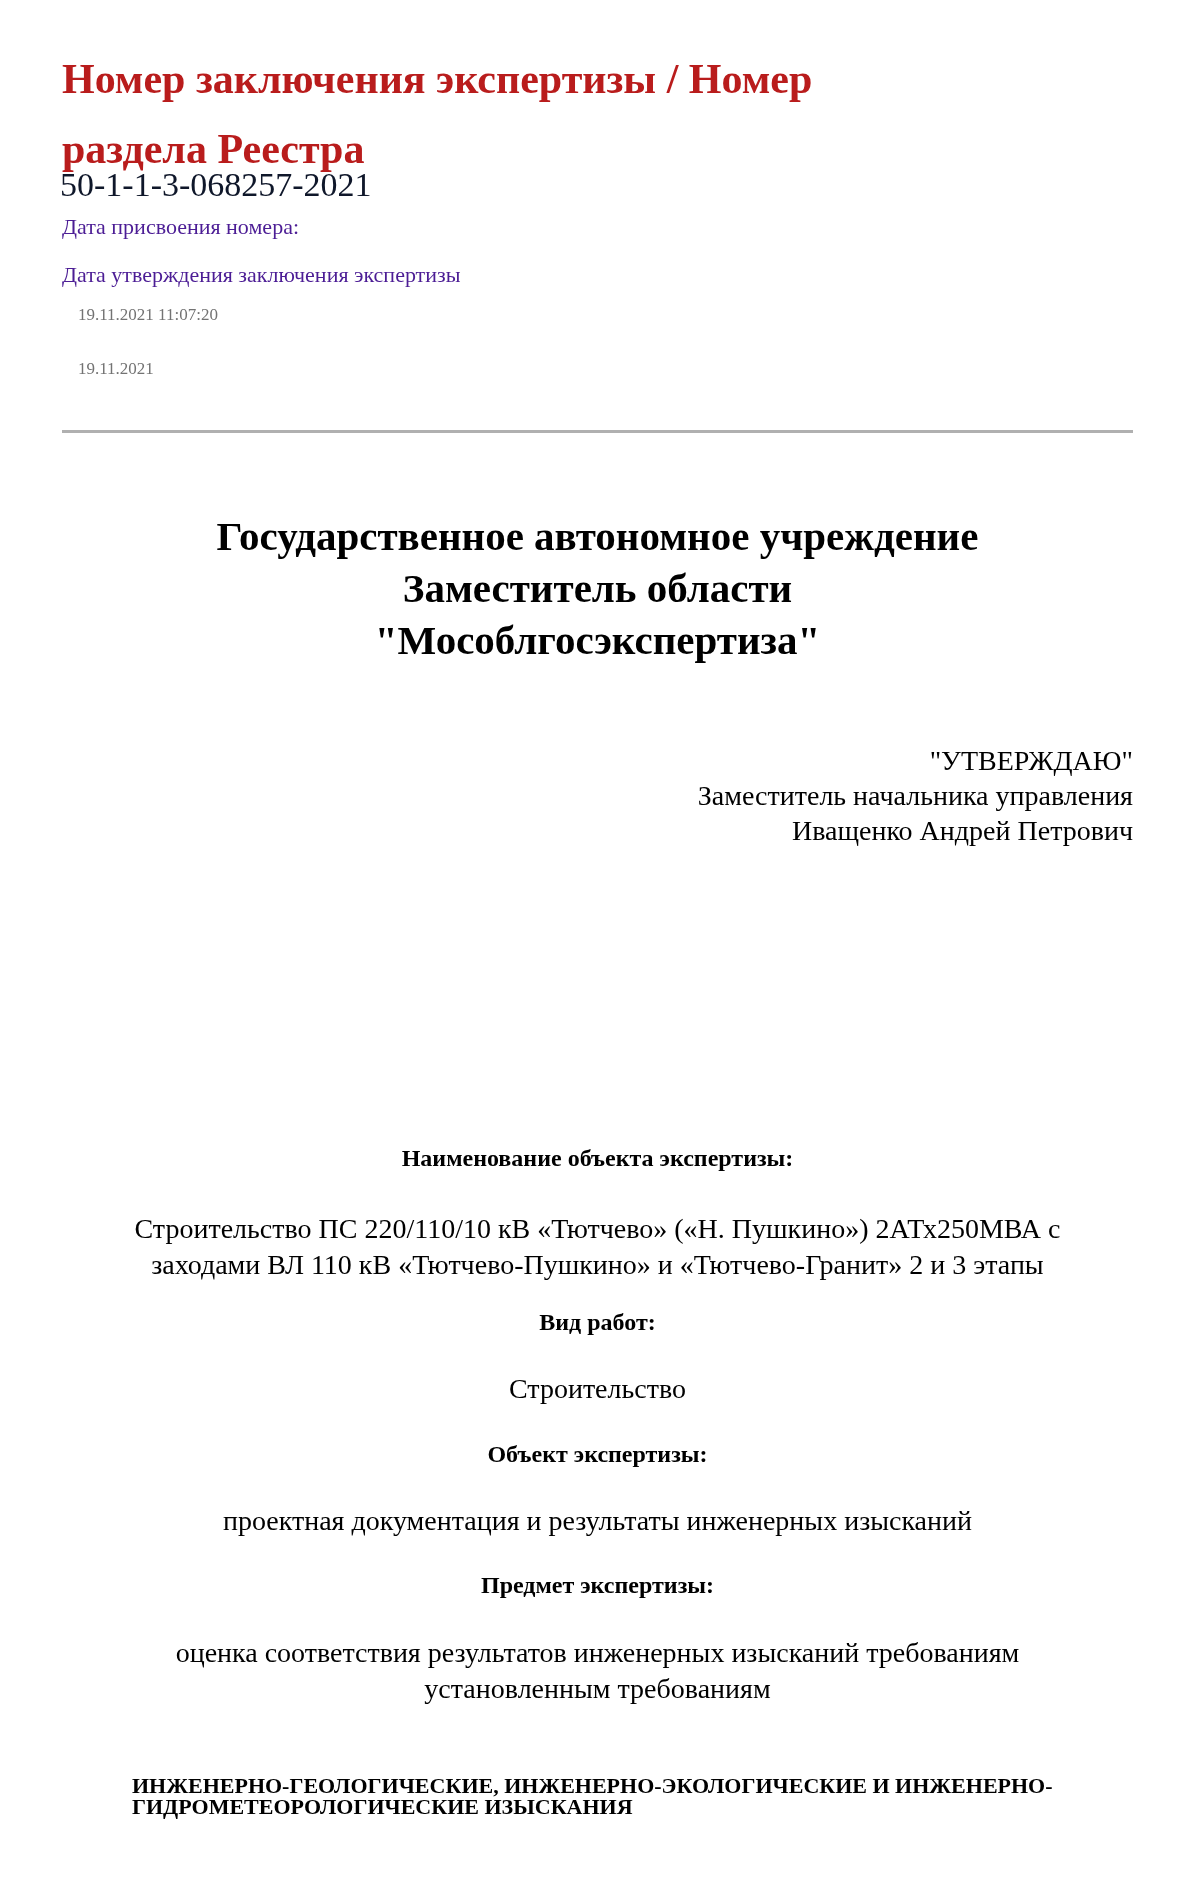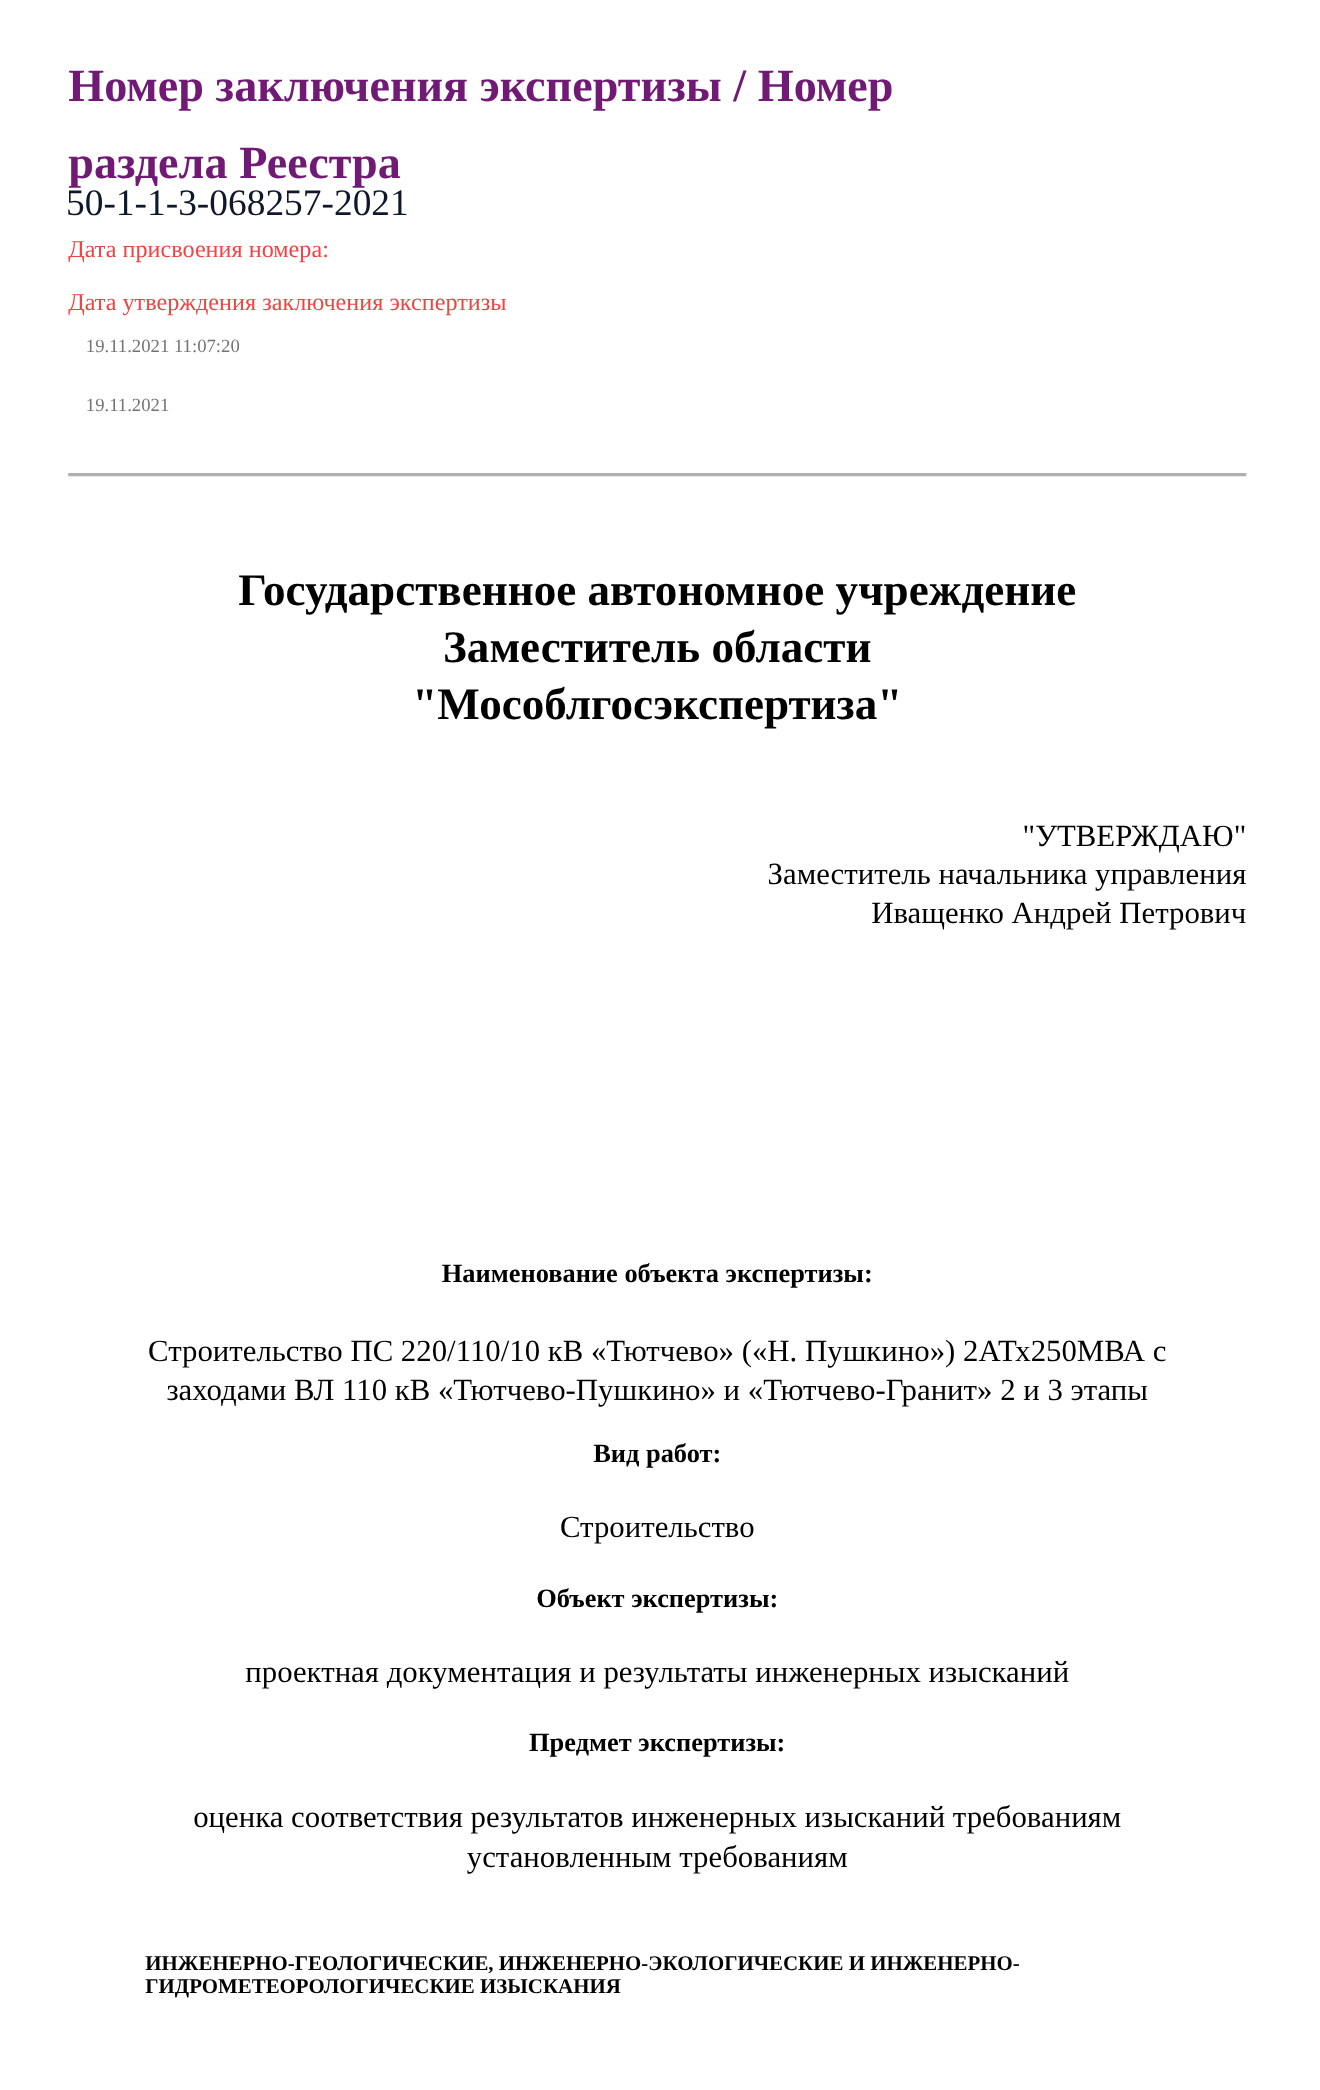--- a/index.html
+++ b/index.html
@@ -1,33 +1,33 @@
 <!DOCTYPE html>
 <html><head>
 <meta charset="utf-8">
 <style>
   html, body { margin: 0; padding: 0; background: #ffffff; }
   body { width: 1200px; height: 1900px; position: relative; overflow: hidden;
          font-family: "Liberation Serif", "DejaVu Serif", serif; color: #000; }
   .abs { position: absolute; }
   .title { left: 62px; top: 44px; width: 1080px; font-size: 42px; font-weight: bold;
-           color: #701a75; line-height: 70px; margin: 0; }
+           color: #b91c1c; line-height: 70px; margin: 0; }
   .reg-number { left: 60px; top: 165px; font-size: 34px; color: #0f172a; line-height: 40px; }
-  .meta-label { left: 62px; font-size: 22px; color: #ef4444; line-height: 26px; }
+  .meta-label { left: 62px; font-size: 22px; color: #4c1d95; line-height: 26px; }
   .meta-value { left: 78px; font-size: 17px; color: #737373; line-height: 26px; }
   .hr { left: 62px; top: 430px; width: 1071px; height: 3px; background: #b0b0b0; }
   .org { left: 62px; top: 510px; width: 1071px; text-align: center; font-size: 41px;
          font-weight: bold; line-height: 52px; }
   .approve { left: 62px; top: 743px; width: 1071px; text-align: right; font-size: 28px; line-height: 35px; }
   .concl { left: 62px; top: 935px; width: 1071px; text-align: center; font-size: 41px;
            font-weight: bold; line-height: 52px; }
   .sec-head { left: 62px; width: 1071px; text-align: center; font-size: 24px; font-weight: bold; line-height: 40px; }
   .sec-body { left: 62px; width: 1071px; text-align: center; font-size: 28px; line-height: 36px; margin-top: 21px; }
   .line { display: block; white-space: nowrap; }
-  .caps { left: 132px; top: 1775px; width: 1000px; font-size: 19px; font-weight: bold; line-height: 21px; }
+  .caps { left: 132px; top: 1775px; width: 1000px; font-size: 22px; font-weight: bold; line-height: 21px; }
 </style>
 </head>
 <body>
 
 <h1 class="abs title">
   <span class="line">Номер заключения экспертизы / Номер</span>
   <span class="line">раздела Реестра</span>
 </h1>
 
 <div class="abs reg-number">50-1-1-3-068257-2021</div>

